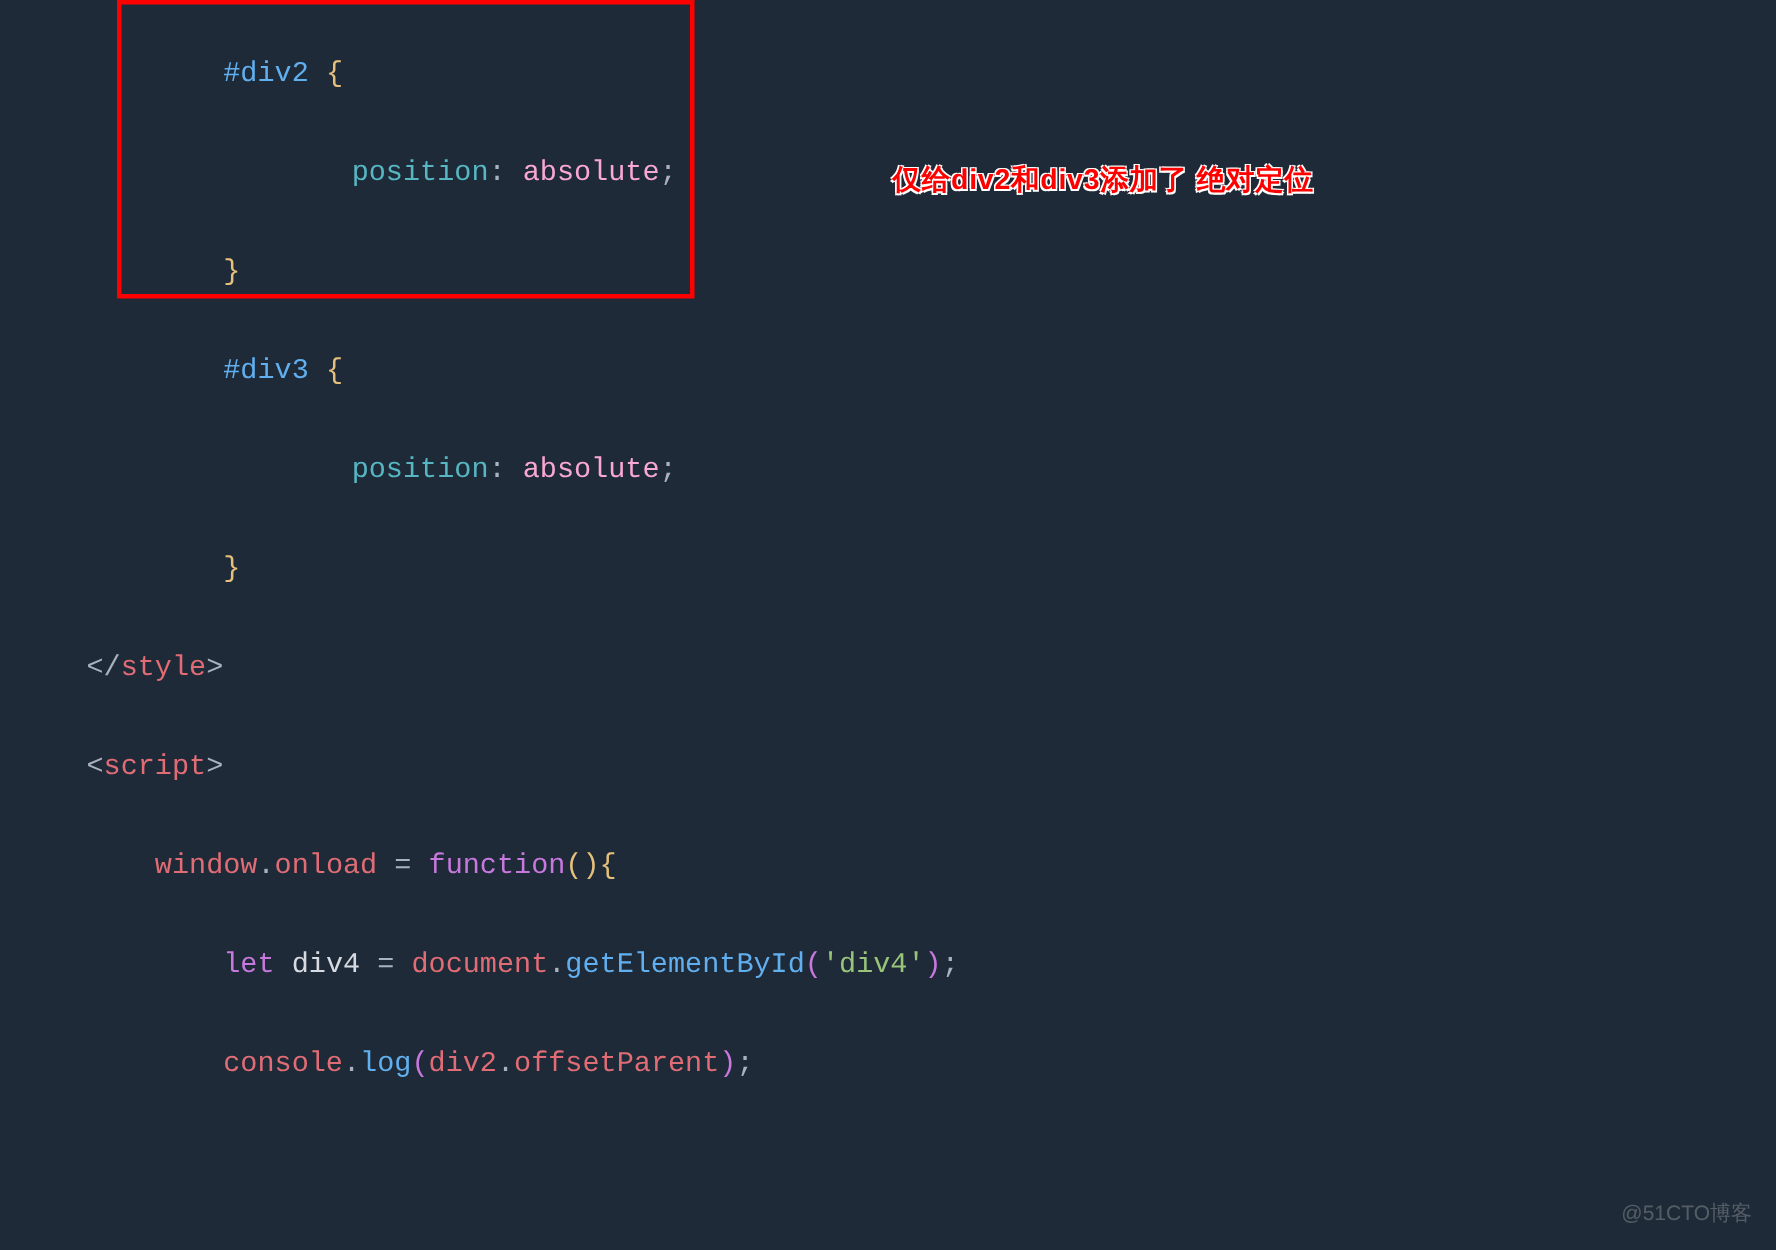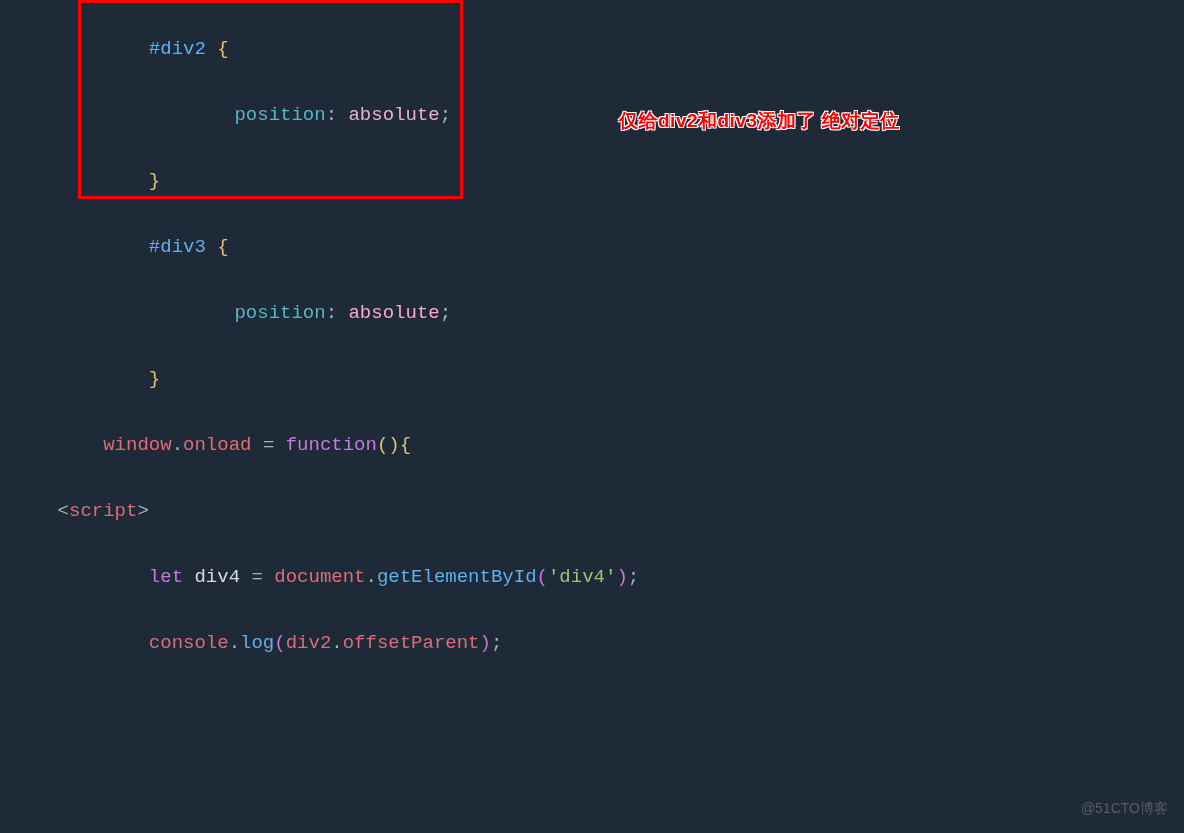--- a/index.html
+++ b/index.html
@@ -45,21 +45,21 @@
   border: 3px solid #ff0000;
   top: 0px;
   left: 78px;
   width: 385px;
   height: 199px;
   pointer-events: none;
 }
 .annotation {
   position: absolute;
   top: 104px;
-  left: 619px;
+  left: 595px;
   color: #ff0000;
   font-weight: bold;
   font-family: "Microsoft YaHei", sans-serif;
   font-size: 19px;
   text-shadow: -1px -1px 0 #fff, 1px -1px 0 #fff, -1px 1px 0 #fff, 1px 1px 0 #fff;
   letter-spacing: 0.5px;
 }
 .watermark {
   position: absolute;
   right: 16px;
@@ -72,22 +72,23 @@
 </head>
 <body>
 
 <div class="code-area">
 <span class="line">            <span class="id-sel">#div2</span> <span class="bracket-y">{</span></span>
 <span class="line">                <span class="prop">position</span><span class="punc">:</span> <span class="val">absolute</span><span class="punc">;</span></span>
 <span class="line">            <span class="bracket-y">}</span></span>
 <span class="line">            <span class="id-sel">#div3</span> <span class="bracket-y">{</span></span>
 <span class="line">                <span class="prop">position</span><span class="punc">:</span> <span class="val">absolute</span><span class="punc">;</span></span>
 <span class="line">            <span class="bracket-y">}</span></span>
+<span class="line">    <span class="punc">&lt;/</span><span class="tag">style</span><span class="punc">&gt;</span></span>
+<span class="line">    <span class="punc">&lt;</span><span class="tag">script</span><span class="punc">&gt;</span></span>
 <span class="line">        <span class="var">window</span><span class="punc">.</span><span class="var">onload</span> <span class="punc">=</span> <span class="kw">function</span><span class="bracket-y">(</span><span class="bracket-y">)</span><span class="bracket-y">{</span></span>
-<span class="line">    <span class="punc">&lt;</span><span class="tag">script</span><span class="punc">&gt;</span></span>
 <span class="line">            <span class="kw">let</span> <span class="white">div4</span> <span class="punc">=</span> <span class="var">document</span><span class="punc">.</span><span class="fn">getElementById</span><span class="bracket-p">(</span><span class="str">'div4'</span><span class="bracket-p">)</span><span class="punc">;</span></span>
 <span class="line">            <span class="var">console</span><span class="punc">.</span><span class="fn">log</span><span class="bracket-p">(</span><span class="var">div2</span><span class="punc">.</span><span class="var">offsetParent</span><span class="bracket-p">)</span><span class="punc">;</span></span>
 
 
 
 
 
 
 
 

